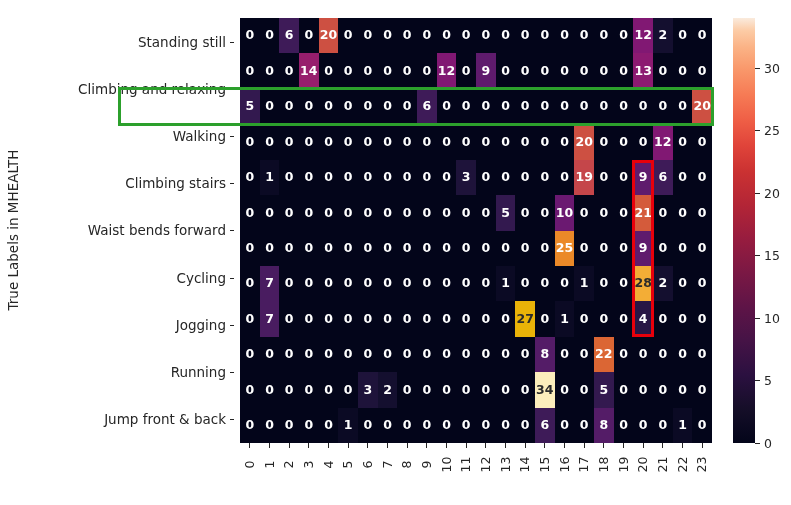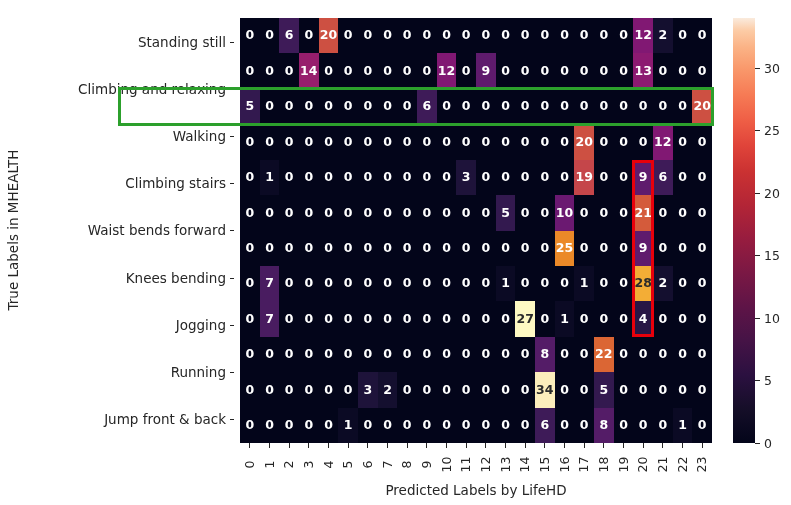--- a/index.html
+++ b/index.html
@@ -156,21 +156,21 @@
       <div class="ylab">
         <span>Walking</span>
       </div>
       <div class="ylab">
         <span>Climbing stairs</span>
       </div>
       <div class="ylab">
         <span>Waist bends forward</span>
       </div>
       <div class="ylab">
-        <span>Knees bending</span>
+        <span>Cycling</span>
       </div>
       <div class="ylab">
         <span>Jogging</span>
       </div>
       <div class="ylab">
         <span>Running</span>
       </div>
       <div class="ylab">
         <span>Jump front &amp; back</span>
       </div>
@@ -377,21 +377,21 @@
         <div class="cell" style="background: rgb(3, 5, 26);">0</div>
         <div class="cell" style="background: rgb(3, 5, 26);">0</div>
         <div class="cell" style="background: rgb(3, 5, 26);">0</div>
         <div class="cell" style="background: rgb(3, 5, 26);">0</div>
         <div class="cell" style="background: rgb(3, 5, 26);">0</div>
         <div class="cell" style="background: rgb(3, 5, 26);">0</div>
         <div class="cell" style="background: rgb(3, 5, 26);">0</div>
         <div class="cell" style="background: rgb(3, 5, 26);">0</div>
         <div class="cell" style="background: rgb(3, 5, 26);">0</div>
         <div class="cell" style="background: rgb(3, 5, 26);">0</div>
-        <div class="cell dark-text" style="background: #fef9c3;">27</div>
+        <div class="cell dark-text" style="background: #eab308;">27</div>
         <div class="cell" style="background: rgb(3, 5, 26);">0</div>
         <div class="cell" style="background: rgb(11, 10, 36);">1</div>
         <div class="cell" style="background: rgb(3, 5, 26);">0</div>
         <div class="cell" style="background: rgb(3, 5, 26);">0</div>
         <div class="cell" style="background: rgb(3, 5, 26);">0</div>
         <div class="cell" style="background: rgb(40, 22, 69);">4</div>
         <div class="cell" style="background: rgb(3, 5, 26);">0</div>
         <div class="cell" style="background: rgb(3, 5, 26);">0</div>
         <div class="cell" style="background: rgb(3, 5, 26);">0</div>
         <div class="cell" style="background: rgb(3, 5, 26);">0</div>
@@ -514,21 +514,20 @@
       <span>15</span>
       <span>16</span>
       <span>17</span>
       <span>18</span>
       <span>19</span>
       <span>20</span>
       <span>21</span>
       <span>22</span>
       <span>23</span>
     </div>
-  <div class="xlabel-title">Predicted Labels by LifeHD</div>
 
   <div id="cbar">
       <div class="bar"></div>
     </div>
   <div id="cbticks">
       <div class="cbtick" style="top: 425px;">
         <i></i>
         <span>0</span>
       </div>
       <div class="cbtick" style="top: 362.5px;">

